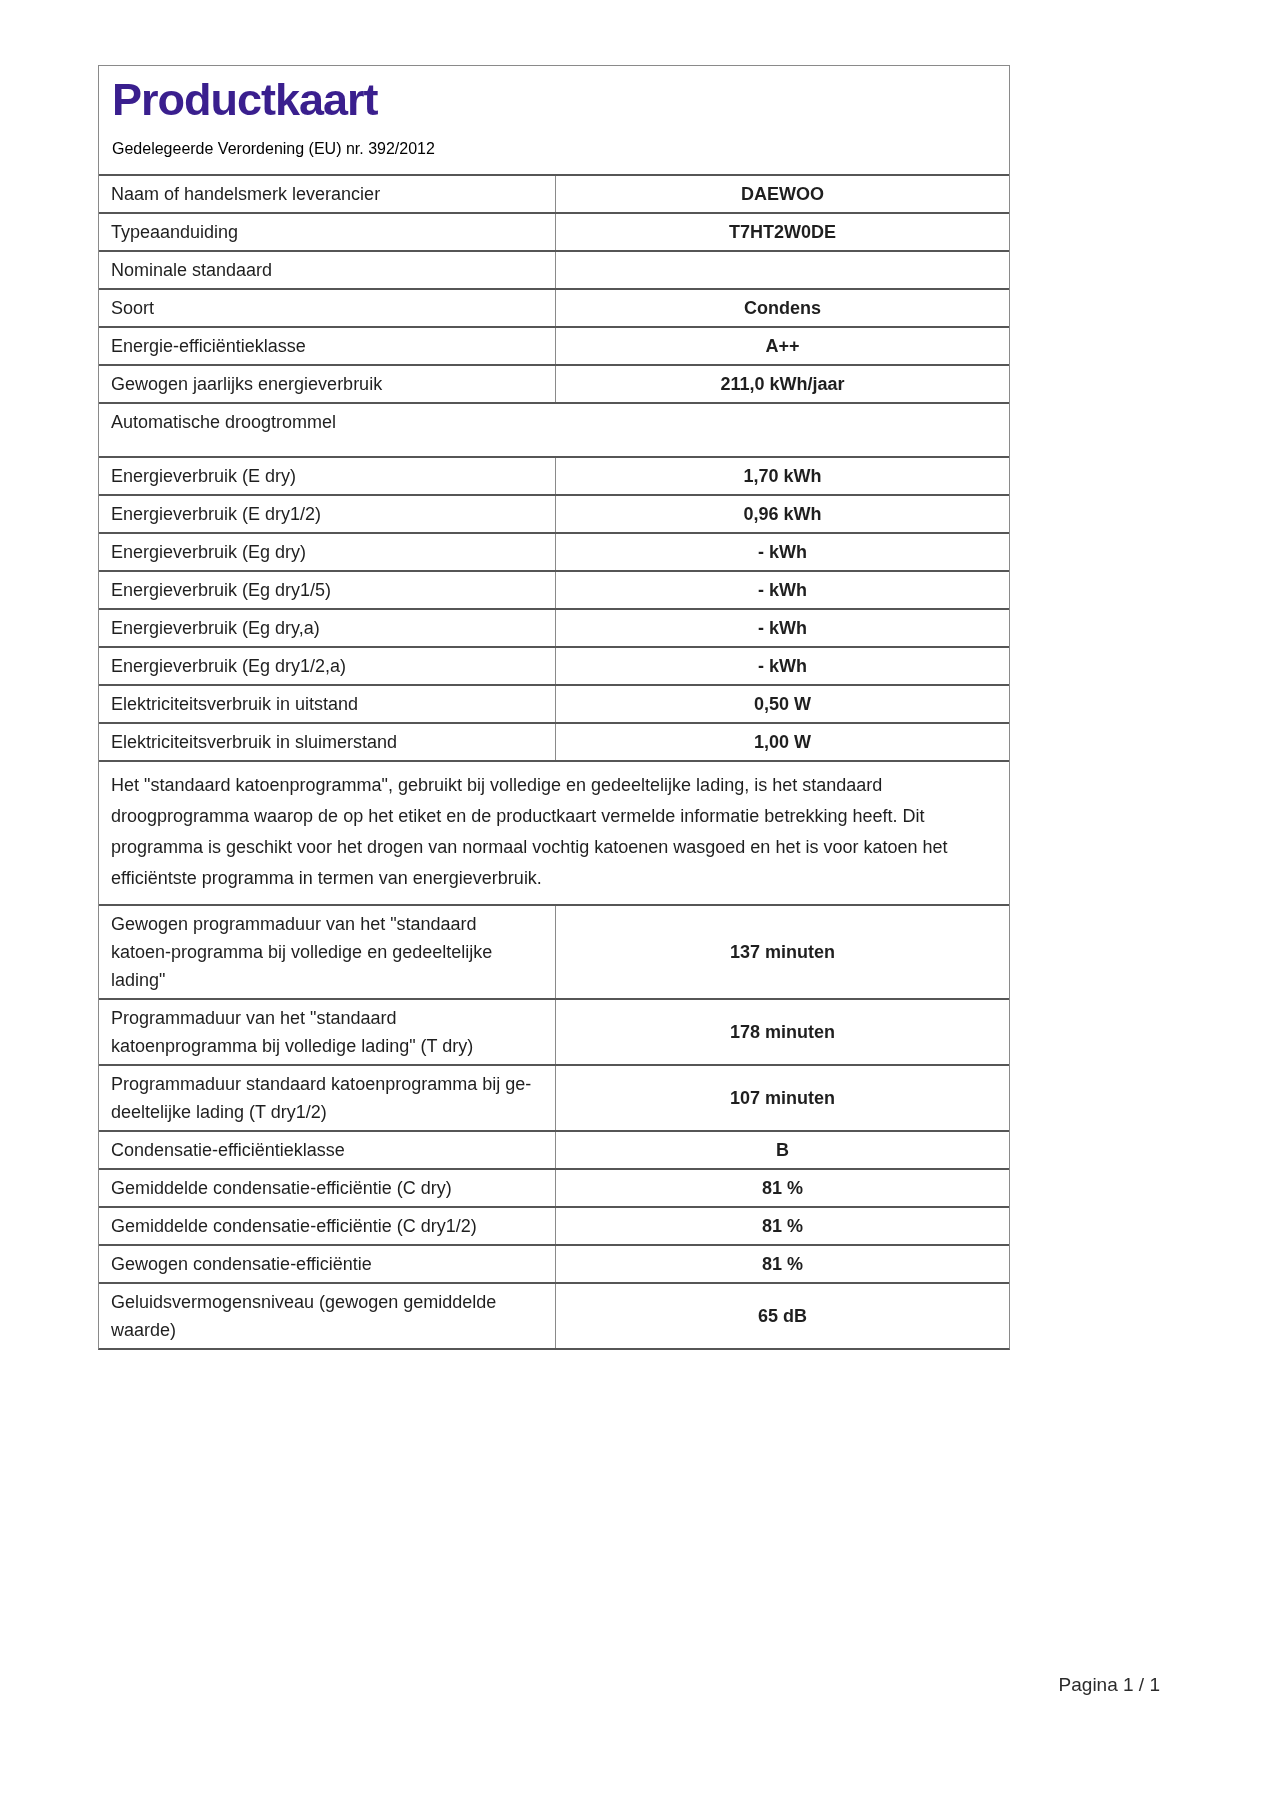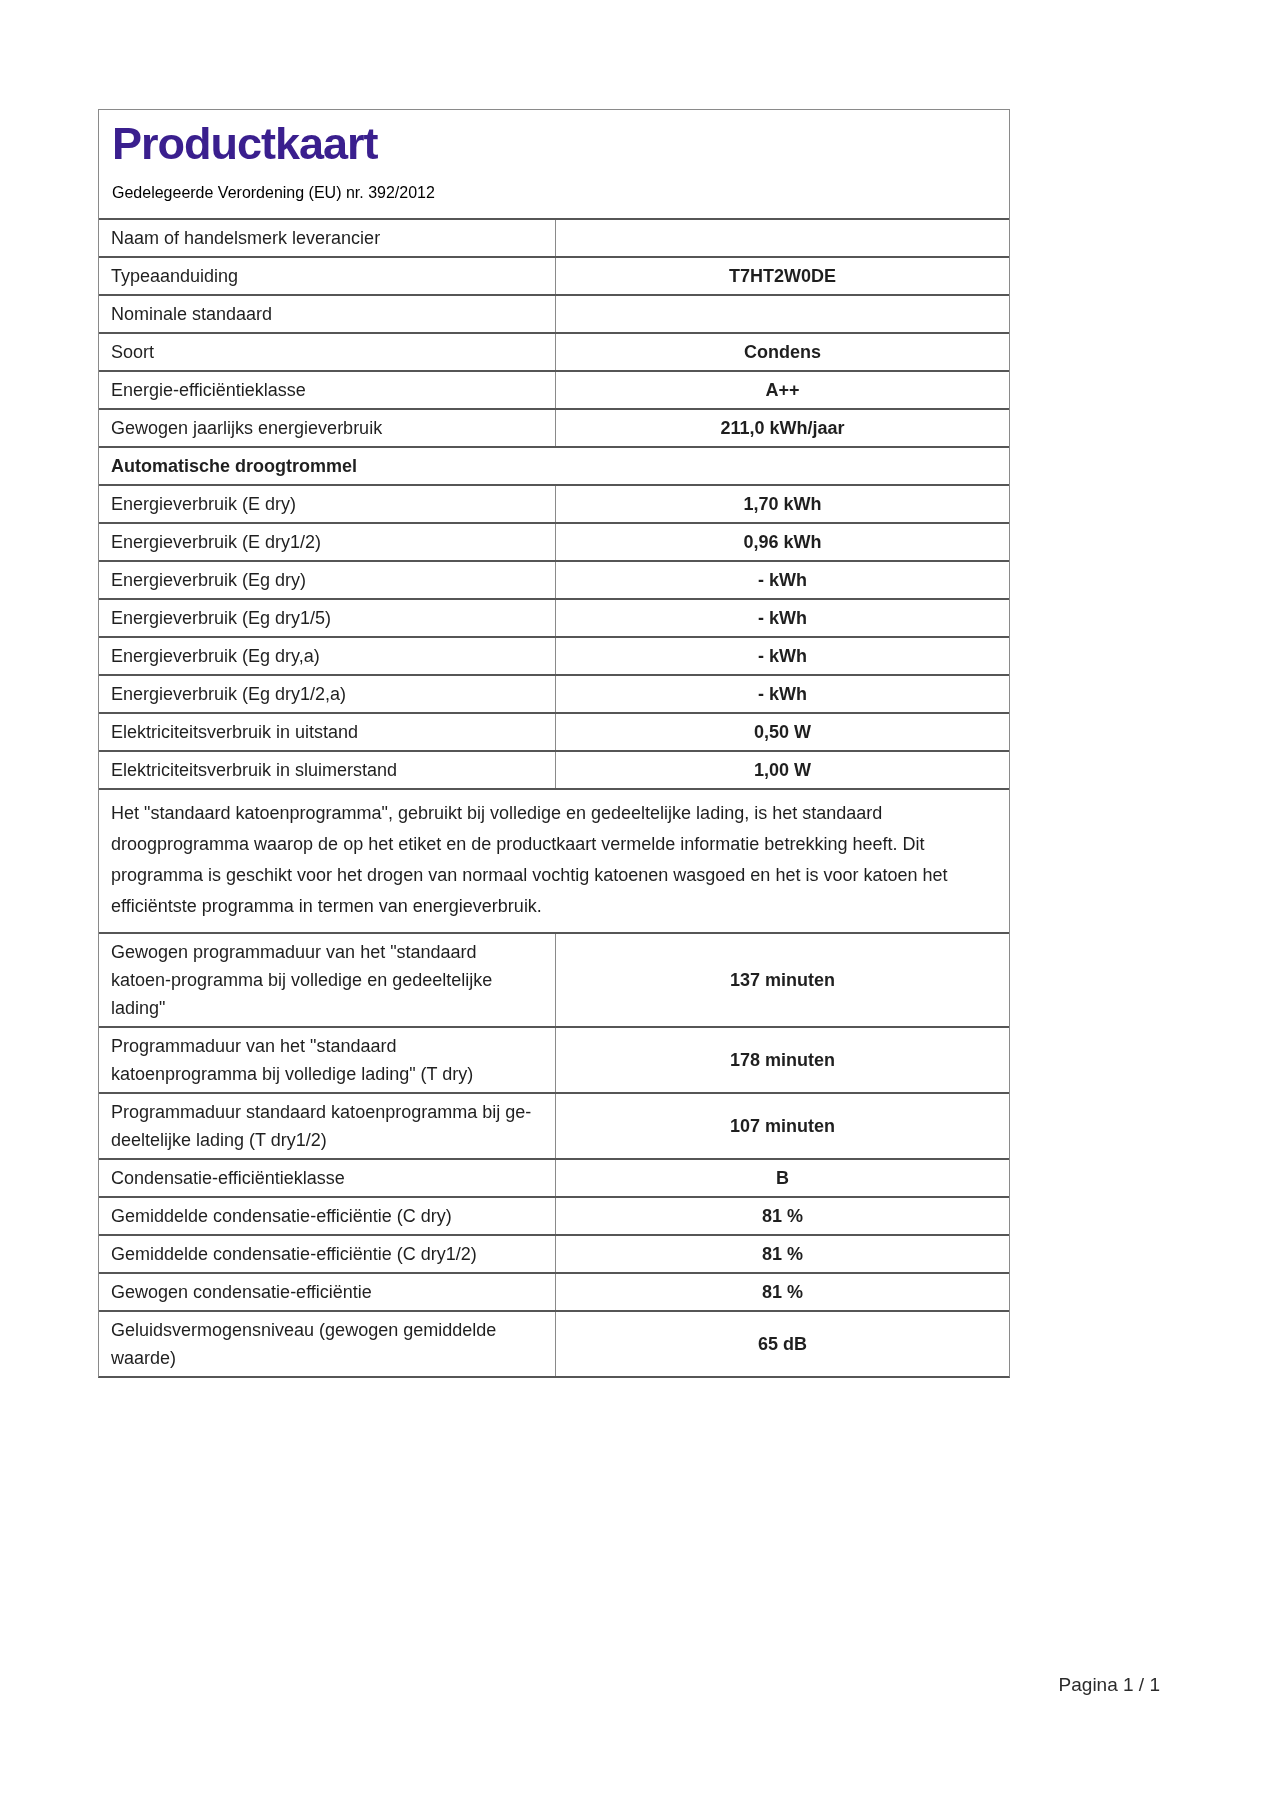--- a/index.html
+++ b/index.html
@@ -19,21 +19,20 @@
     overflow:hidden;
   }
   .doc{
     position:absolute;
     left:98px;
     top:65px;
     width:912px;
     border:1px solid var(--vline);
     border-bottom:2px solid var(--hline);
     background:#ffffff;
-    margin-top:44px;
   }
   .doc-header{
     padding:8px 16px 16px 13px;
   }
   .doc-title{
     font-size:45px;
     font-weight:700;
     letter-spacing:-1px;
     line-height:1.15;
   }
@@ -65,23 +64,22 @@
     flex:1 1 auto;
     justify-content:center;
     text-align:center;
     font-weight:700;
     padding:4px 6px;
     line-height:28px;
   }
   .row.section .cell.full{
     min-height:36px;
     width:100%;
-    padding:4px 14px 4px 12px;
+    padding:4px 14px 20px 12px;
     line-height:28px;
-    font-weight:bold;
   }
   .row.note .cell.full{
     display:block;
     width:100%;
     padding:8px 14px 10px 12px;
     line-height:31px;
   }
   .page-footer{
     position:absolute;
     top:1674px;
@@ -95,20 +93,21 @@
 
 <div class="page">
   <div class="doc">
     <div class="doc-header">
       <div class="doc-title" style="color: rgb(58, 31, 142);">Productkaart</div>
       <div class="doc-subtitle">Gedelegeerde Verordening (EU) nr. 392/2012</div>
     </div>
     <div class="spec-table" id="spec-table">
         <div class="row pair">
           <div class="cell label">Naam of handelsmerk leverancier</div>
+          <div class="cell value">DAEWOO</div>
         </div>
         <div class="row pair">
           <div class="cell label">Typeaanduiding</div>
           <div class="cell value">T7HT2W0DE</div>
         </div>
         <div class="row pair">
           <div class="cell label">Nominale standaard</div>
         </div>
         <div class="row pair">
           <div class="cell label">Soort</div>

